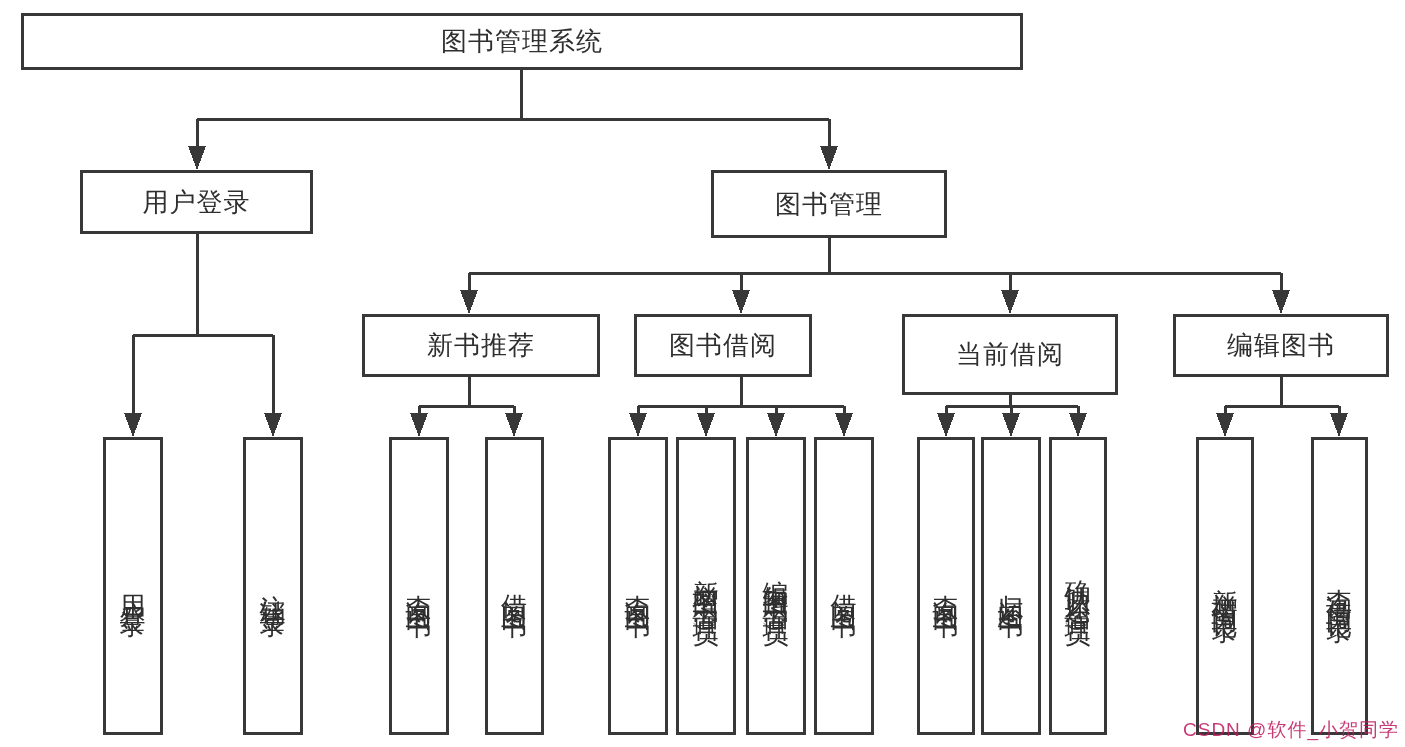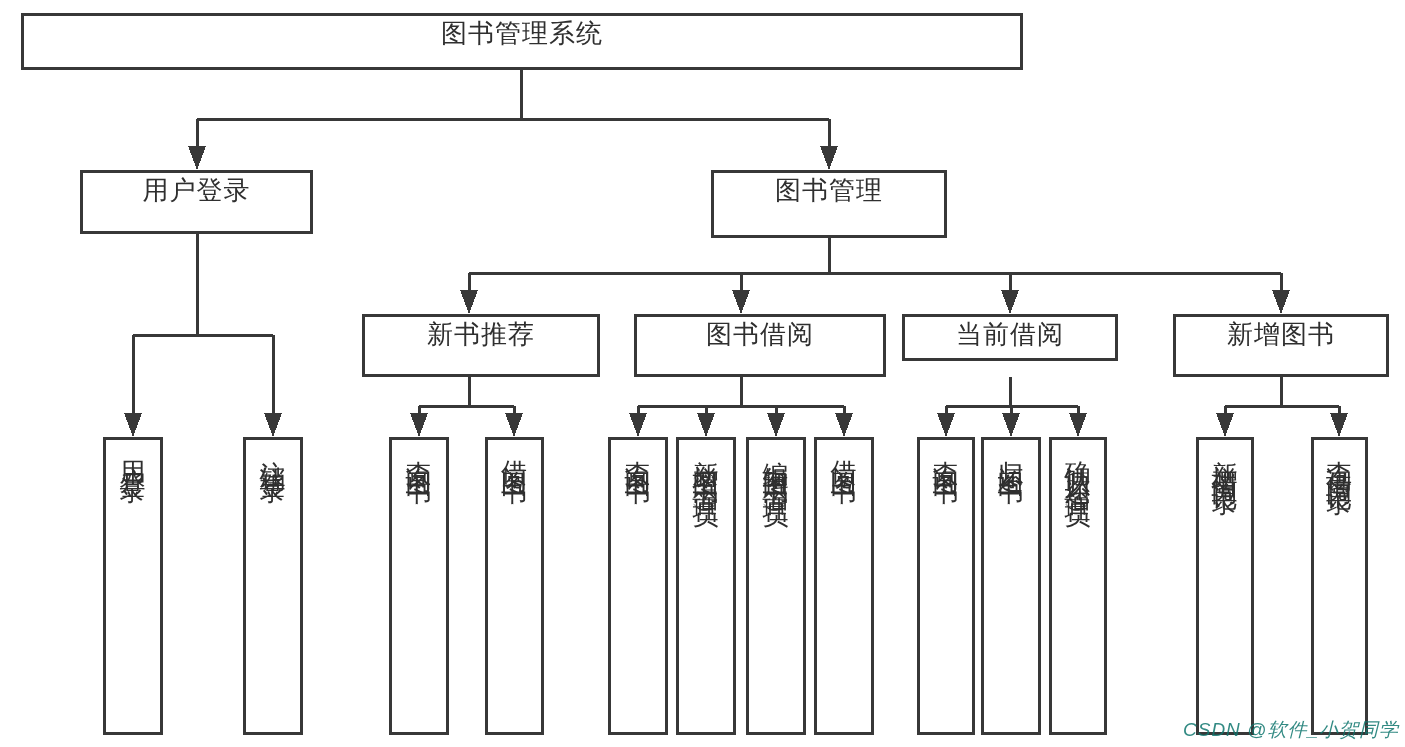--- a/index.html
+++ b/index.html
@@ -17,42 +17,42 @@
     position: absolute;
     left: 0; top: 0;
     z-index: 0;
     pointer-events: none;
   }
   .node {
     position: absolute;
     background: #ffffff;
     border: 3px solid #383838;
     display: flex;
+    align-items: center;
     justify-content: center;
     z-index: 1;
   }
   .node.h { font-size: 26px; letter-spacing: 1px; white-space: nowrap; }
   .node.v .vtext {
     writing-mode: vertical-rl;
     text-orientation: mixed;
     font-size: 26px;
     letter-spacing: 6px;
     line-height: 1;
   }
   .watermark {
     position: absolute;
     left: 1183px;
     top: 717px;
     z-index: 2;
     font-size: 19px;
     letter-spacing: 1px;
-    color: #0f766e;
+    color: #be185d;
     opacity: 0.85;
     white-space: nowrap;
-    font-style: italic;
   }
 </style>
 </head>
 <body>
 
 <div class="canvas">
 
   <svg class="wires" width="1405" height="747" viewBox="0 0 1405 747" fill="none" stroke="#383838" stroke-width="3" shape-rendering="crispEdges">
     <g>
       <path d="M521,70 V119 M197,119 H829 M197,119 V148 M829,119 V148"></path>
@@ -103,28 +103,28 @@
   <div class="node h" style="left:80px; top:170px; width:233px; height:64px;">
     <span>用户登录</span>
   </div>
   <div class="node h" style="left:711px; top:170px; width:236px; height:68px;">
     <span>图书管理</span>
   </div>
 
   <div class="node h" style="left:362px; top:314px; width:238px; height:63px;">
     <span>新书推荐</span>
   </div>
-  <div class="node h" style="left:634px; top:314px; width:252px; height:63px;">
+  <div class="node h" style="left:634px; top:314px; width:178px; height:63px;">
     <span>图书借阅</span>
   </div>
-  <div class="node h" style="left:902px; top:314px; width:216px; height:47px;">
+  <div class="node h" style="left:902px; top:314px; width:216px; height:81px;">
     <span>当前借阅</span>
   </div>
   <div class="node h" style="left:1173px; top:314px; width:216px; height:63px;">
-    <span>新增图书</span>
+    <span>编辑图书</span>
   </div>
 
   <div class="node v" style="left:103px; top:437px; width:60px; height:298px;">
     <span class="vtext">用户登录</span>
   </div>
   <div class="node v" style="left:243px; top:437px; width:60px; height:298px;">
     <span class="vtext">注销登录</span>
   </div>
 
   <div class="node v" style="left:389px; top:437px; width:60px; height:298px;">

